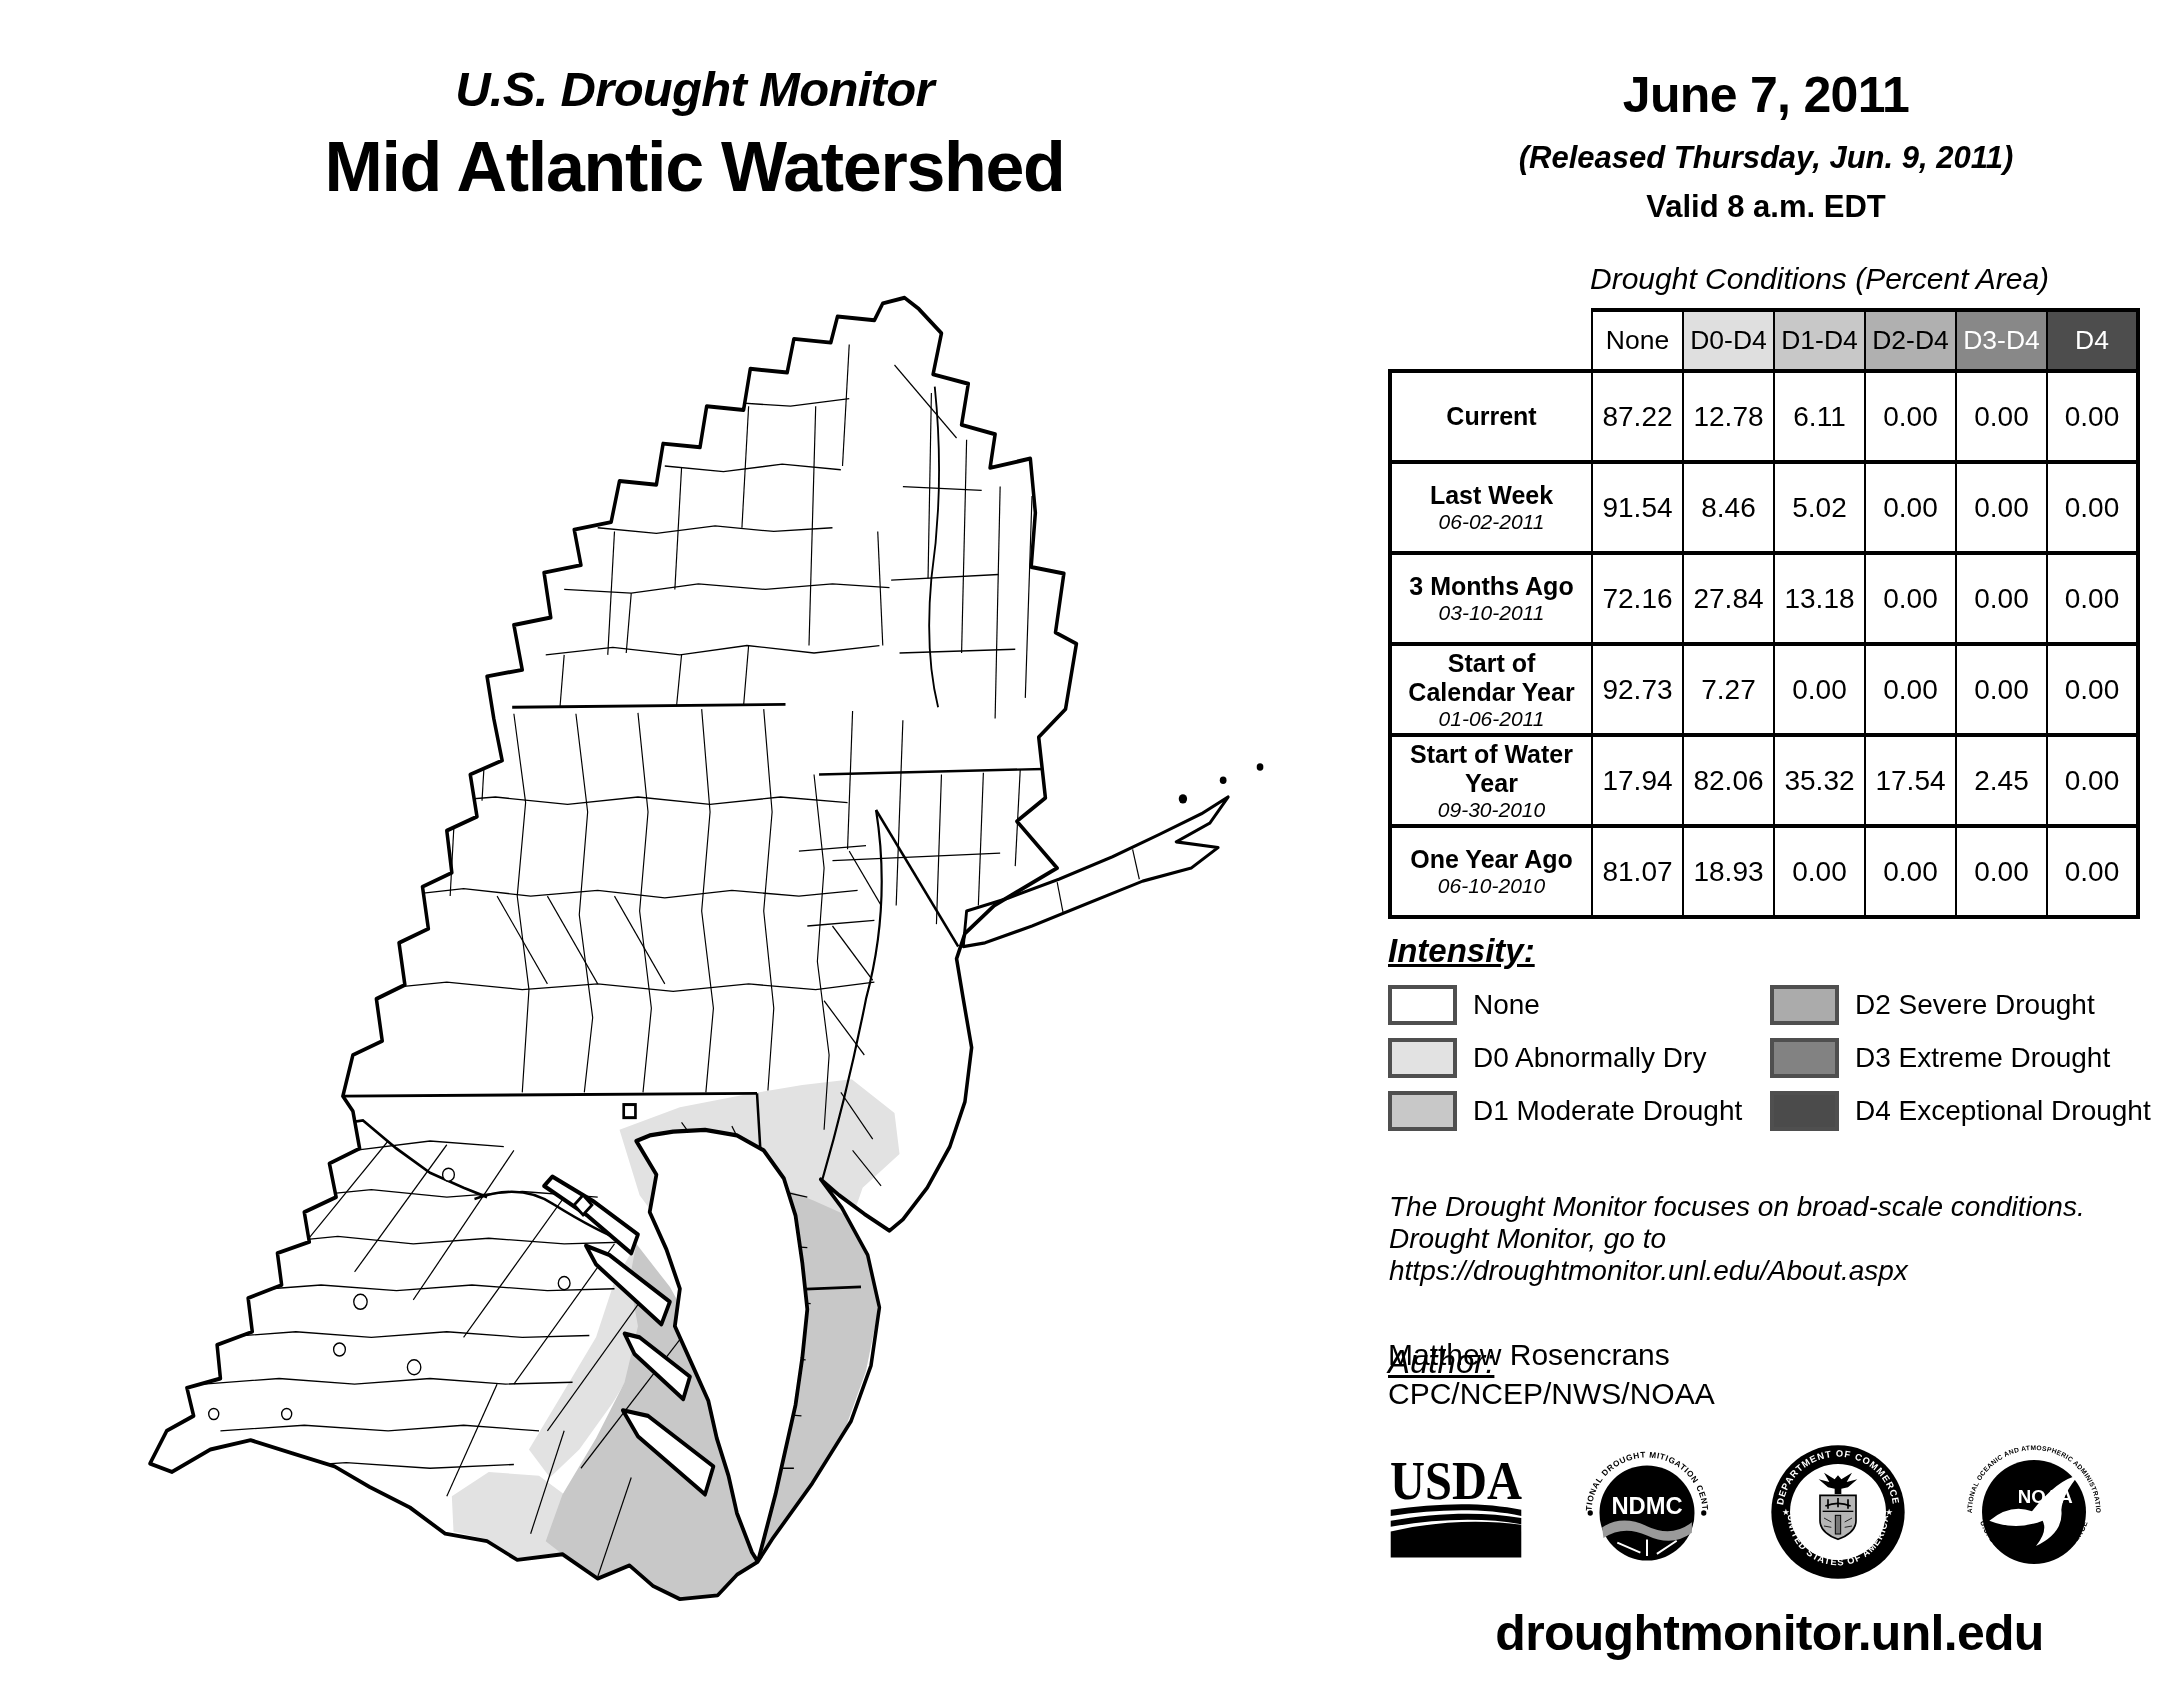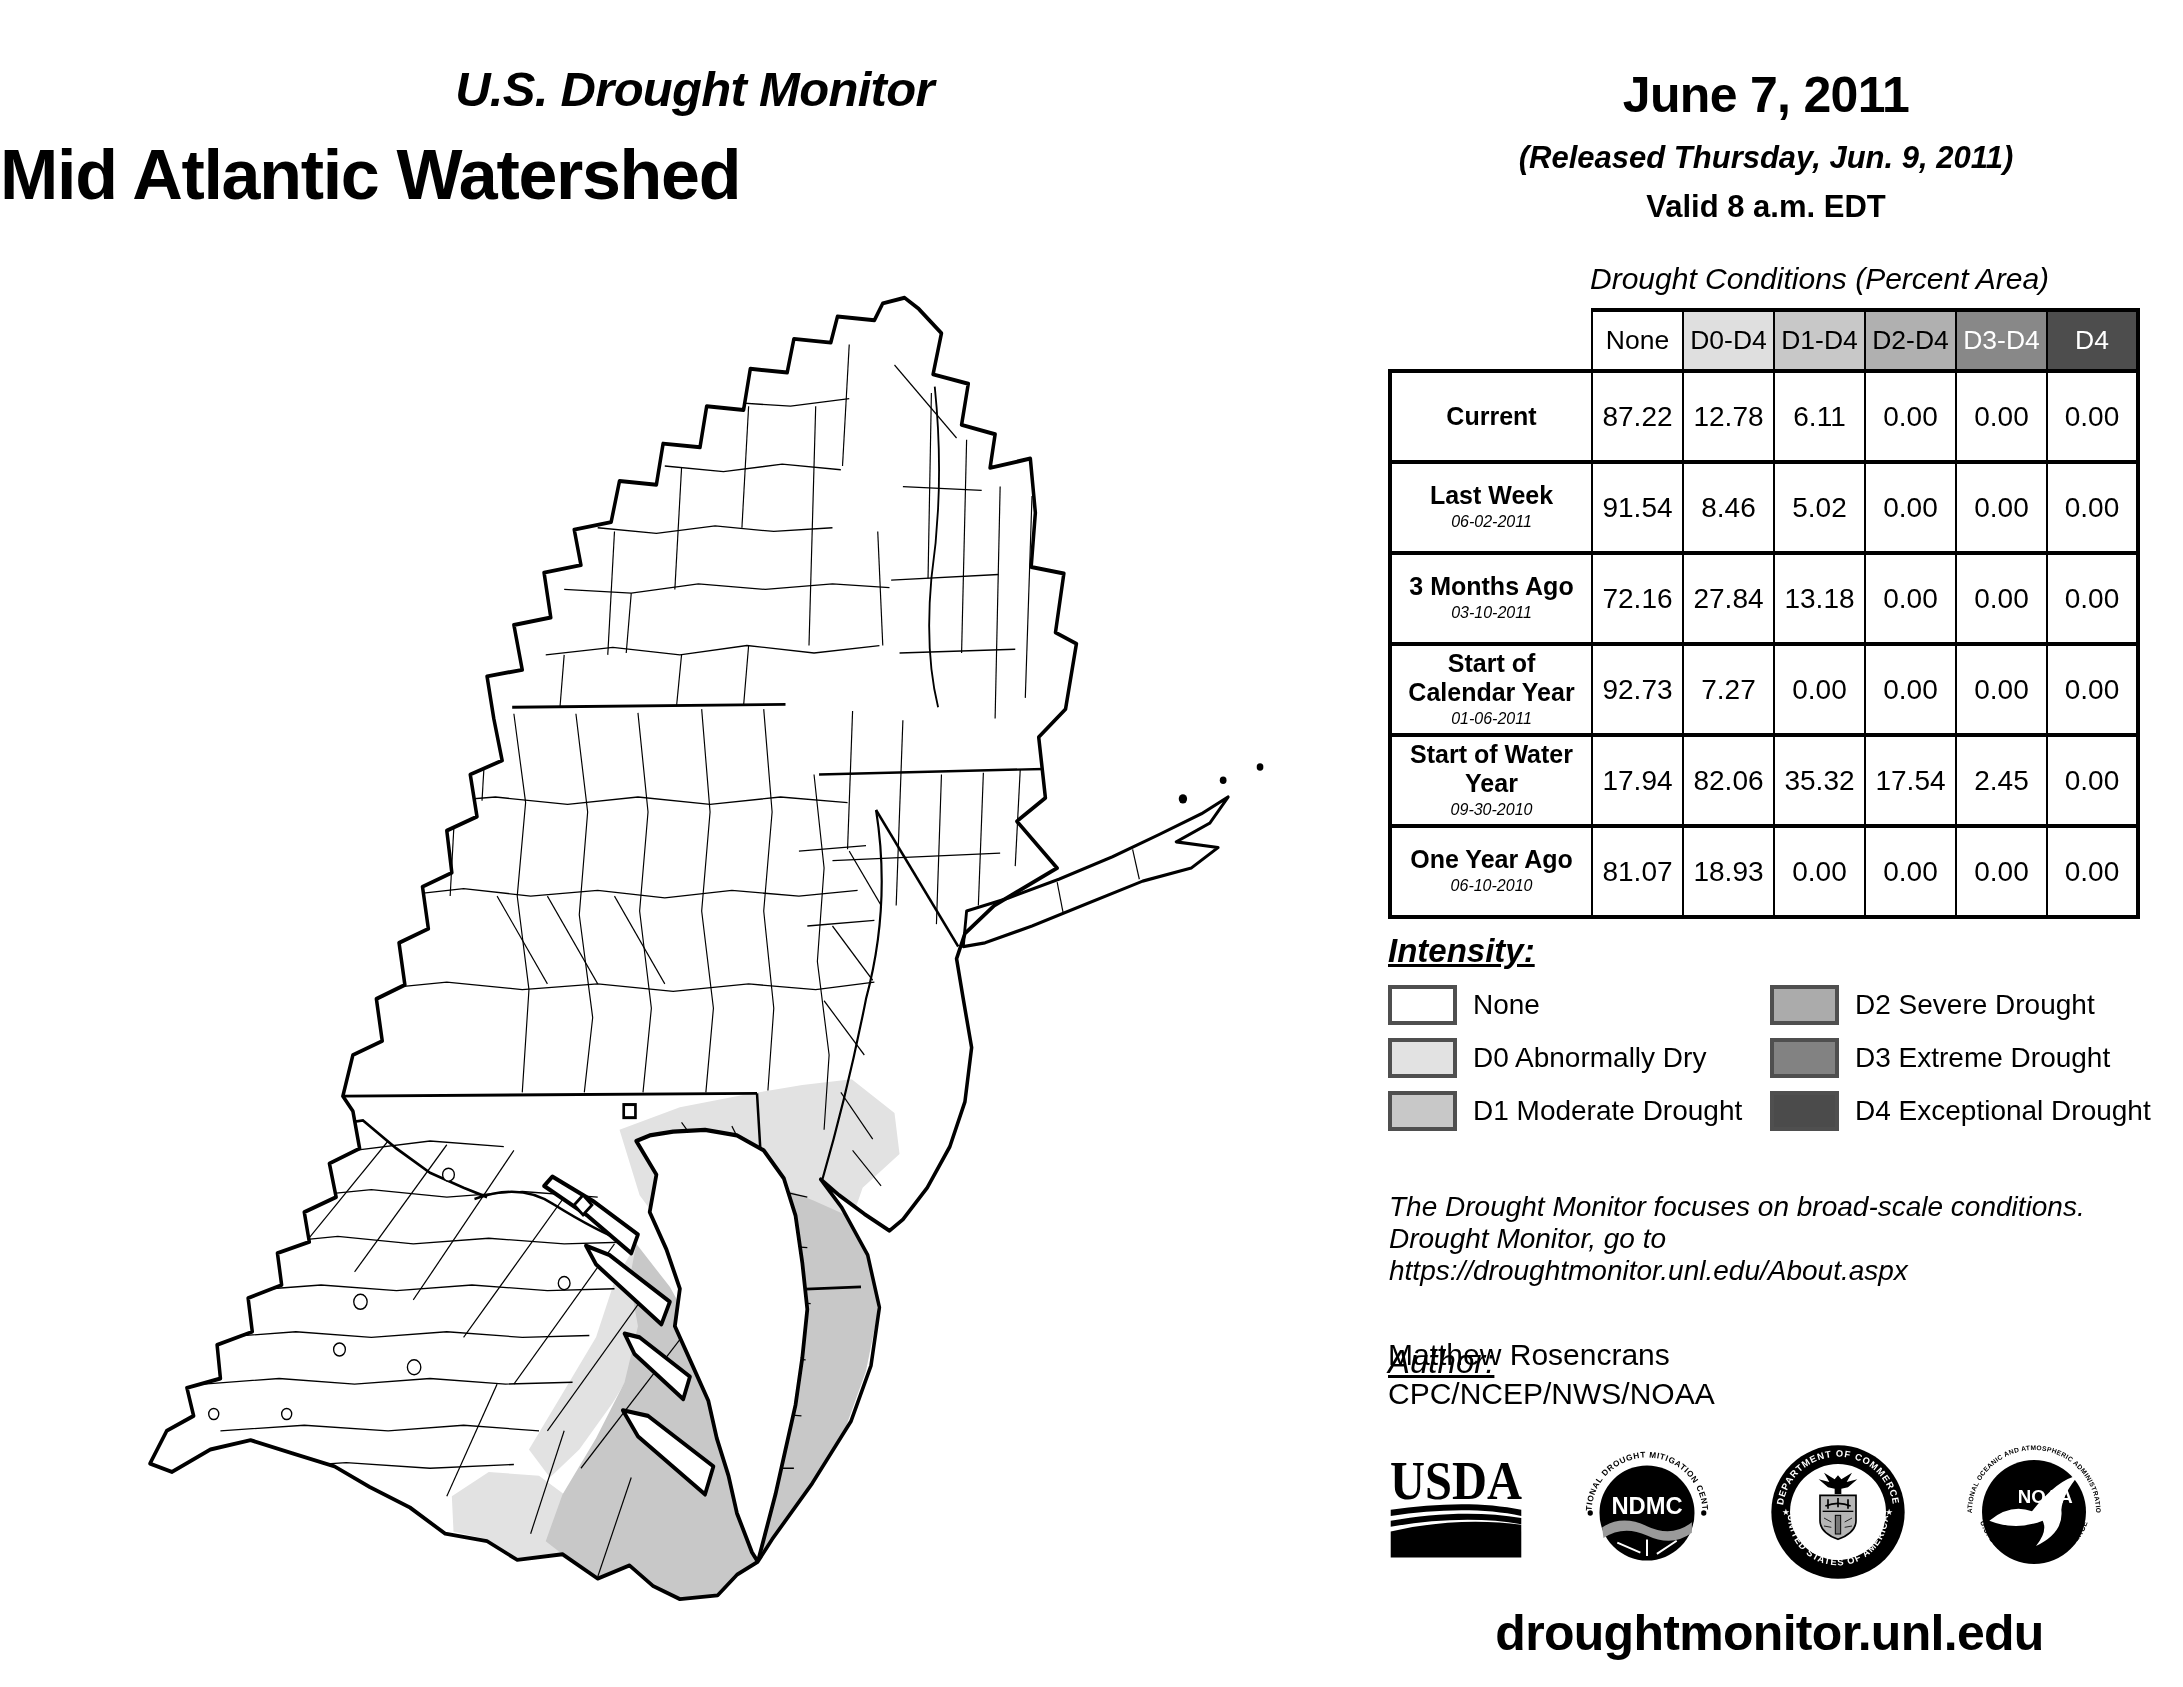--- a/index.html
+++ b/index.html
@@ -6,43 +6,43 @@
   html,body { background:#ffffff; }
   body {
     width:2183px; height:1687px; position:relative; overflow:hidden;
     font-family:"Liberation Sans", sans-serif; color:#000;
   }
   .abs { position:absolute; }
 
   
   .map-title1 { left:0; top:61px; width:1389px; text-align:center;
     font-size:49px; font-weight:bold; font-style:italic; letter-spacing:-0.7px; }
-  .map-title2 { left:0; top:127px; width:1389px; 
-    font-size:70px; font-weight:bold; letter-spacing:-1.3px;margin-top:8px; }
+  .map-title2 { left:0; top:127px; width:1389px; text-align:center;
+    font-size:70px; font-weight:bold; letter-spacing:-1.3px; }
 
   .date-main { left:1475px; top:66px; width:582px; text-align:center;
     font-size:50px; font-weight:bold; letter-spacing:-0.7px; }
   .date-released { left:1475px; top:140px; width:582px; text-align:center;
     font-size:31px; font-weight:bold; font-style:italic; }
   .date-valid { left:1475px; top:189px; width:582px; text-align:center;
     font-size:31px; font-weight:bold; }
 
   
   .tbl-title { left:1590px; top:262px; width:544px; text-align:left;
     font-size:30px; font-style:italic; }
   table.stats { position:absolute; left:1388px; top:308px; border-collapse:collapse;
     table-layout:fixed; }
   table.stats td, table.stats th { border:2.6px solid #000; text-align:center; vertical-align:middle; }
   table.stats .corner { border:none; background:#fff; }
   table.stats th { width:91px; height:61px; font-size:26.5px; font-weight:normal; }
   table.stats th.bt { border-top-width:4.6px; }
   table.stats th.br { border-right-width:4.6px; }
   table.stats td.rlabel { width:202px; border-left-width:4.6px; font-size:25px; font-weight:bold;
     line-height:29px; padding:0 4px; }
-  table.stats td.rlabel .sub { font-size:16px; font-weight:normal; font-style:italic; line-height:24px; }
+  table.stats td.rlabel .sub { font-size:21px; font-weight:normal; font-style:italic; line-height:24px; }
   table.stats td.val { width:91px; height:91px; font-size:28px; }
   table.stats tr.last td { border-bottom-width:4.6px; }
   table.stats td.br { border-right-width:4.6px; }
   table.stats tr td { border-top-width:4px; border-bottom-width:4px; }
   table.stats tr:first-child th { border-bottom-width:4px; }
 
   
   .intensity-title { left:1388px; top:932px; font-size:33px; font-style:italic; font-weight:bold;
     text-decoration:underline; }
   .leg-row { display:flex; align-items:center; height:42px; }

